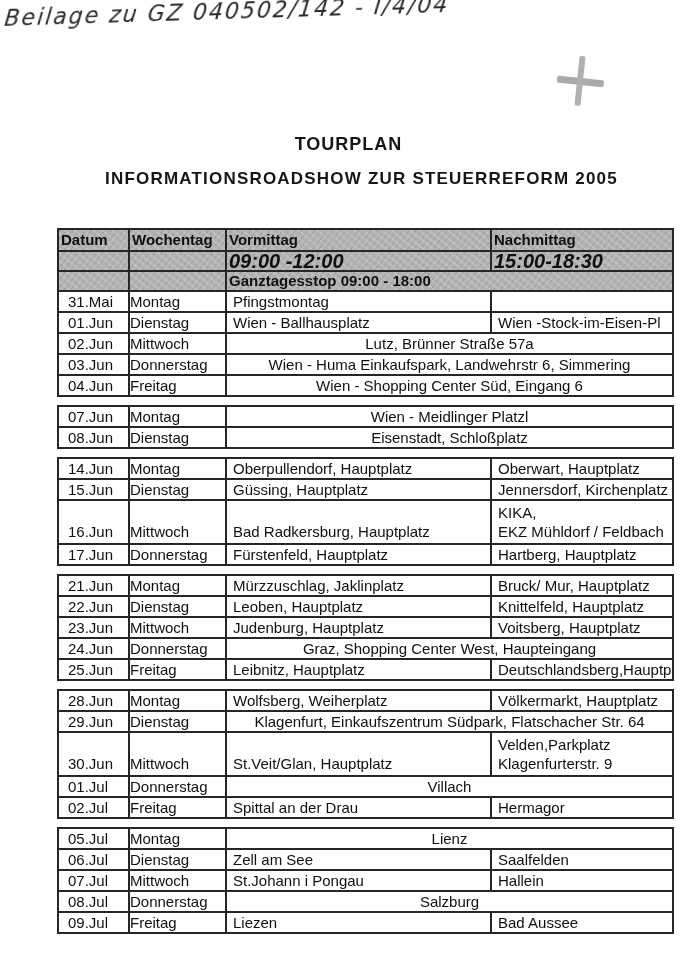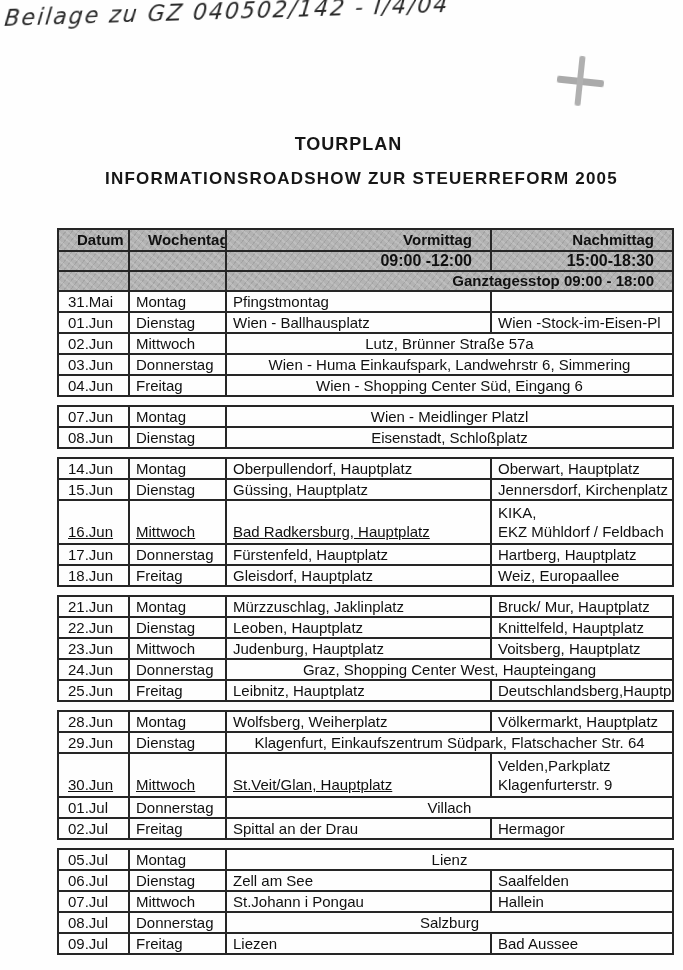--- a/index.html
+++ b/index.html
@@ -28,37 +28,37 @@
     position:absolute;top:169px;left:0;width:100%;text-align:center;
     font-weight:bold;font-size:17px;letter-spacing:1.2px;color:#161616;padding-left:20px;
   }
   table.tour{
     position:absolute;left:57px;top:228px;width:615px;
     border-collapse:collapse;table-layout:fixed;
     font-size:15px;color:#101010;
   }
   td,th{border:2px solid #262626;padding:0 6px;height:19px;line-height:18px;
     overflow:hidden;white-space:nowrap;vertical-align:middle;}
-  thead th{font-weight:bold;text-align:right;padding:0 18px;}
+  thead th{font-weight:bold;text-align:left;padding:0 2px;}
   .grey{
     background-color:#b3b3b3;
     background-image:
       repeating-linear-gradient(40deg, rgba(255,255,255,.14) 0 2px, rgba(255,255,255,0) 2px 6px),
       repeating-linear-gradient(-52deg, rgba(0,0,0,.09) 0 1px, rgba(0,0,0,0) 1px 5px);
   }
   tr.hrow1 th{height:20px;font-size:15px;}
-  tr.hrow2 th{height:15px;font-size:16px;}
+  tr.hrow2 th{height:15px;font-size:20px;font-style:italic;}
   tr.hrow3 th{height:16px;font-size:15px;}
   .c-date{padding-left:9px;}
-  .c-day{padding-left:6px;}
+  .c-day{padding-left:0;}
   .c-vm,.c-nm{}
   .c-span{text-align:center;}
   td.spacer{border-left:none;border-right:none;background:#fefefe;height:8px;padding:0;}
   tr.tall td{height:40px;margin-top:21px;}
-  tr.tall td.vb{vertical-align:bottom;padding-bottom:2px;text-decoration:underline;}
+  tr.tall td.vb{vertical-align:bottom;padding-bottom:2px;}
   tr.tall .c-nm div{line-height:19px;}
 </style>
 </head>
 <body>
 
 <div class="page">
 
   <div class="annotation">Beilage zu GZ 040502/142 - I/4/04</div>
 
   <div class="stamp">
@@ -160,26 +160,20 @@
             <div>EKZ Mühldorf / Feldbach</div>
           </td>
         </tr>
         <tr>
           <td class="c-date">17.Jun</td>
           <td class="c-day">Donnerstag</td>
           <td class="c-vm">Fürstenfeld, Hauptplatz</td>
           <td class="c-nm">Hartberg, Hauptplatz</td>
         </tr>
         <tr>
-          <td class="c-date">18.Jun</td>
-          <td class="c-day">Freitag</td>
-          <td class="c-vm">Gleisdorf, Hauptplatz</td>
-          <td class="c-nm">Weiz, Europaallee</td>
-        </tr>
-        <tr>
           <td class="spacer" colspan="4"></td>
         </tr>
         <tr>
           <td class="c-date">21.Jun</td>
           <td class="c-day">Montag</td>
           <td class="c-vm">Mürzzuschlag, Jaklinplatz</td>
           <td class="c-nm">Bruck/ Mur, Hauptplatz</td>
         </tr>
         <tr>
           <td class="c-date">22.Jun</td>

